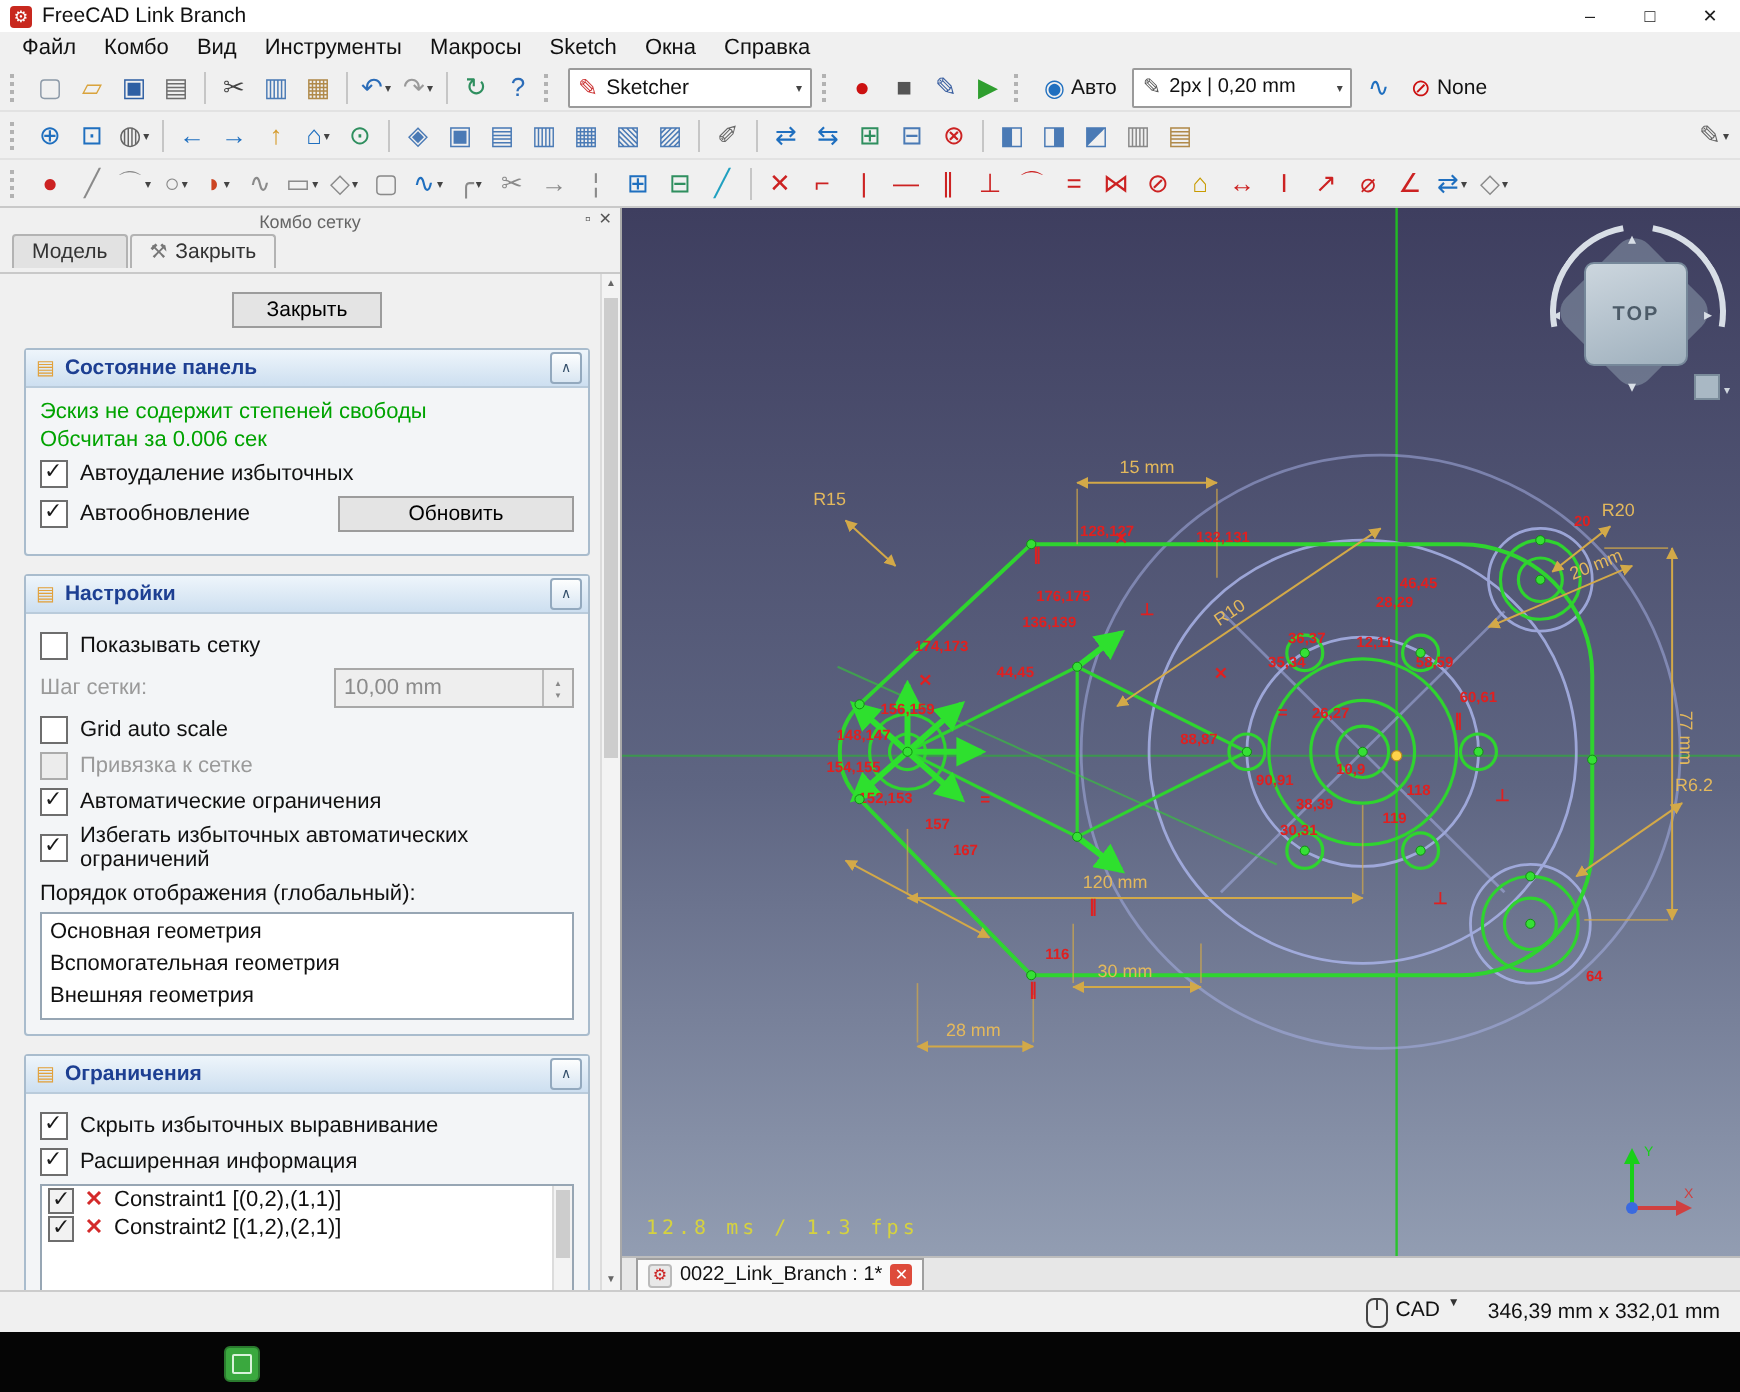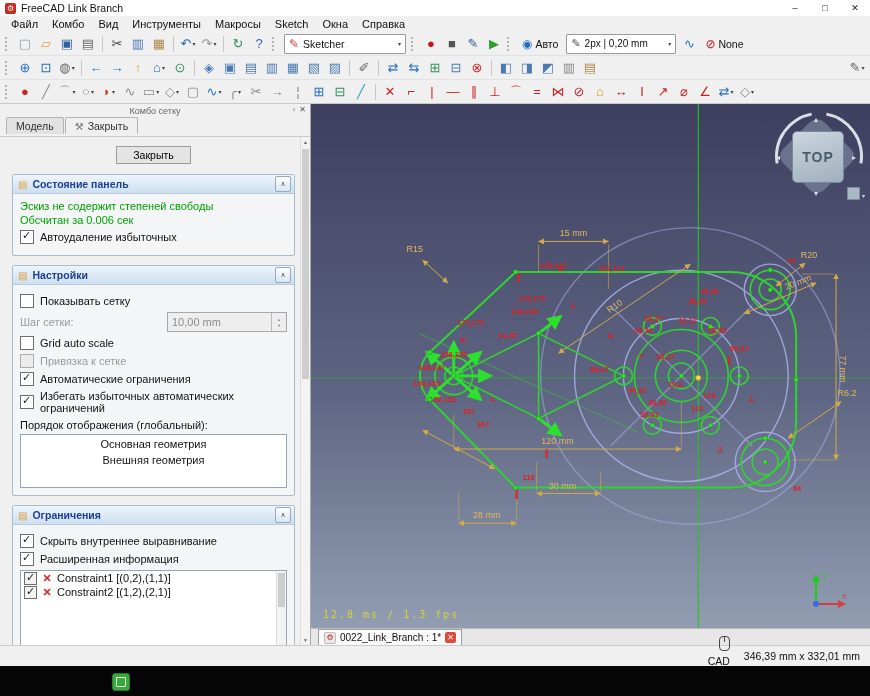--- a/index.html
+++ b/index.html
@@ -62,21 +62,21 @@
   .chk.checked::after{content:"✓";position:absolute;left:1px;top:-2px;font-size:11px;color:#1a1a1a;}
   .chk.disabled{background:#ececec;border-color:#ababab;}
   .dis{color:#9a9a9a;}
   .btn{padding:2px 10px;background:#e4e4e4;border:1px solid #9c9c9c;font-size:10.5px;margin-left:auto;font-family:inherit;}
   .spin{margin-left:auto;width:118px;height:18px;background:#eee;border:1px solid #a8a8a8;
         display:flex;align-items:center;color:#8b8b8b;}
   .spin .val{flex:1;padding:0 4px;}
   .spin .arrows{width:14px;height:100%;border-left:1px solid #bbb;display:flex;flex-direction:column;
                 align-items:center;justify-content:center;font-size:4px;color:#888;gap:1px;}
   .listbox{background:#fff;border:1px solid #97a6b4;margin-top:3px;padding:1px 0;}
-  .listbox .li{padding:1px 4px;line-height:14px;text-align:center;}
+  .listbox .li{padding:1px 4px;line-height:14px;}
   .fcombo{margin-left:auto;width:196px;height:18px;background:#fff;border:1px solid #97a6b4;
           display:flex;align-items:center;padding:0 1px 0 5px;}
   .fcombo .val{flex:1;}
   .fcombo .dbtn{width:15px;text-align:center;font-size:7px;color:#333;}
   .clist{height:109px;background:#fff;border:1px solid #97a6b4;position:relative;overflow:hidden;margin-top:3px;}
   .clist-inner{position:absolute;inset:0 9px 0 0;}
   .crow{height:14px;display:flex;align-items:center;gap:4px;padding-left:3px;}
   .crow .chk{width:11px;height:11px;background:#f2f2f2;}
   .crow .cicon{color:#d42a2a;font-size:11px;font-weight:bold;width:12px;text-align:center;line-height:1;}
   .clist .vthumb{top:2px;height:34px;}
@@ -93,39 +93,39 @@
   .redmark{fill:#e02020;font-size:8.5px;font-weight:bold;text-anchor:middle;}
   .gdot{fill:#35e035;stroke:#128a12;stroke-width:.5;}
   .navcube{position:absolute;top:6px;right:6px;width:96px;height:96px;}
   .cube-arc{position:absolute;width:82px;height:82px;left:7px;top:2px;border:3px solid transparent;
             border-top-color:#d8dee6;border-radius:50%;}
   .arc2{transform:rotate(55deg);} .arc1{transform:rotate(-55deg);}
   .cube-edge{position:absolute;left:20px;top:17px;width:58px;height:58px;background:#8fa0b0;
              opacity:.5;border-radius:10px;transform:rotate(45deg);}
   .cube-face{position:absolute;left:24px;top:21px;width:50px;height:50px;
              background:linear-gradient(160deg,#ccd6de,#9fb0bd);border:1px solid #76889a;border-radius:5px;
-             display:flex;align-items:center;justify-content:center;font-size:14px;font-weight:bold;
+             display:flex;align-items:center;justify-content:center;font-size:10px;font-weight:bold;
              color:#4c5b68;letter-spacing:1px;}
   .cube-arrow{position:absolute;color:#d8dee6;font-size:8px;line-height:1;}
   .minicube{position:absolute;right:4px;bottom:6px;width:11px;height:11px;background:#a9b8c4;border:1px solid #7b8c9b;}
   .minidd{position:absolute;right:-6px;bottom:0;font-size:6px;color:#cfd6de;}
   .axiscross{position:absolute;right:16px;bottom:14px;}
   
   .mditabs{height:16px;background:#e7e7e7;border-top:1px solid #bdbdbd;display:flex;
            align-items:flex-end;padding-left:7px;flex:0 0 auto;}
   .mditab{height:15px;background:#fafafa;border:1px solid #9f9f9f;border-bottom:none;
           display:flex;align-items:center;gap:4px;padding:0 5px;font-size:10px;}
   .doc-icon{width:10px;height:10px;background:#e8e8e8;border:1px solid #bbb;border-radius:2px;
             color:#cc2222;font-size:8px;line-height:9px;text-align:center;}
   .tab-close{width:11px;height:11px;background:#de4b3b;border-radius:2px;color:#fff;font-size:8px;
              line-height:11px;text-align:center;}
   .statusbar{height:20px;background:#f0f0f0;border-top:1px solid #cccccc;display:flex;align-items:center;
              padding:0 10px;flex:0 0 auto;font-size:10.5px;}
   .sb-right{margin-left:auto;display:flex;align-items:center;gap:14px;}
-  .sb-nav{display:flex;align-items:flex-end;gap:4px;flex-direction:column;}
+  .sb-nav{display:flex;align-items:flex-start;gap:4px;}
   .mouse-ic{width:9px;height:13px;border:1px solid #444;border-radius:4px;position:relative;}
   .mouse-ic::after{content:"";position:absolute;left:50%;top:0;width:1px;height:5px;background:#444;}
   .caret{font-size:6px;color:#333;}
   .taskbar{height:30px;background:#050505;position:relative;flex:0 0 auto;}
   .task-icon{position:absolute;left:112px;top:7px;width:16px;height:16px;background:#3aa83e;
              border:1px solid #2a7a2e;border-radius:3px;}
   .task-icon::after{content:"";position:absolute;inset:3px;border:1px solid #d9f2da;border-radius:1px;}
 </style>
 </head>
 <body>
@@ -483,20 +483,25 @@
               <span class="sec-title">Состояние панель</span>
               <span class="collapse-btn">∧</span>
             </div>
             <div class="sec-body">
               <div class="green-line">Эскиз не содержит степеней свободы</div>
               <div class="green-line">Обсчитан за 0.006 сек</div>
               <div class="row">
                 <span class="chk checked"></span>
                 <span>Автоудаление избыточных</span>
               </div>
+              <div class="row">
+                <span class="chk checked"></span>
+                <span>Автообновление</span>
+                <button class="btn" style="width:118px">Обновить</button>
+              </div>
             </div>
           </div>
 
           <div class="section">
             <div class="sec-header">
               <span class="sec-icon">▤</span>
               <span class="sec-title">Настройки</span>
               <span class="collapse-btn">∧</span>
             </div>
             <div class="sec-body">
@@ -526,35 +531,36 @@
                 <span class="chk checked"></span>
                 <span>Автоматические ограничения</span>
               </div>
               <div class="row">
                 <span class="chk checked"></span>
                 <span>Избегать избыточных автоматических ограничений</span>
               </div>
               <div style="margin-top:5px">Порядок отображения (глобальный):</div>
               <div class="listbox" id="lb-order" style="height:50px">
                   <div class="li">Основная геометрия</div>
+                  <div class="li">Вспомогательная геометрия</div>
                   <div class="li">Внешняя геометрия</div>
                 </div>
             </div>
           </div>
 
           <div class="section">
             <div class="sec-header">
               <span class="sec-icon">▤</span>
               <span class="sec-title">Ограничения</span>
               <span class="collapse-btn">∧</span>
             </div>
             <div class="sec-body">
               <div class="row">
                 <span class="chk checked"></span>
-                <span>Скрыть внутреннее выравнивание</span>
+                <span>Скрыть избыточных выравнивание</span>
               </div>
               <div class="row">
                 <span class="chk checked"></span>
                 <span>Расширенная информация</span>
               </div>
               <div class="clist">
                 <div class="clist-inner" id="clist">
                     <div class="crow">
                       <span class="chk checked"></span>
                       <span class="cicon">✕</span>

